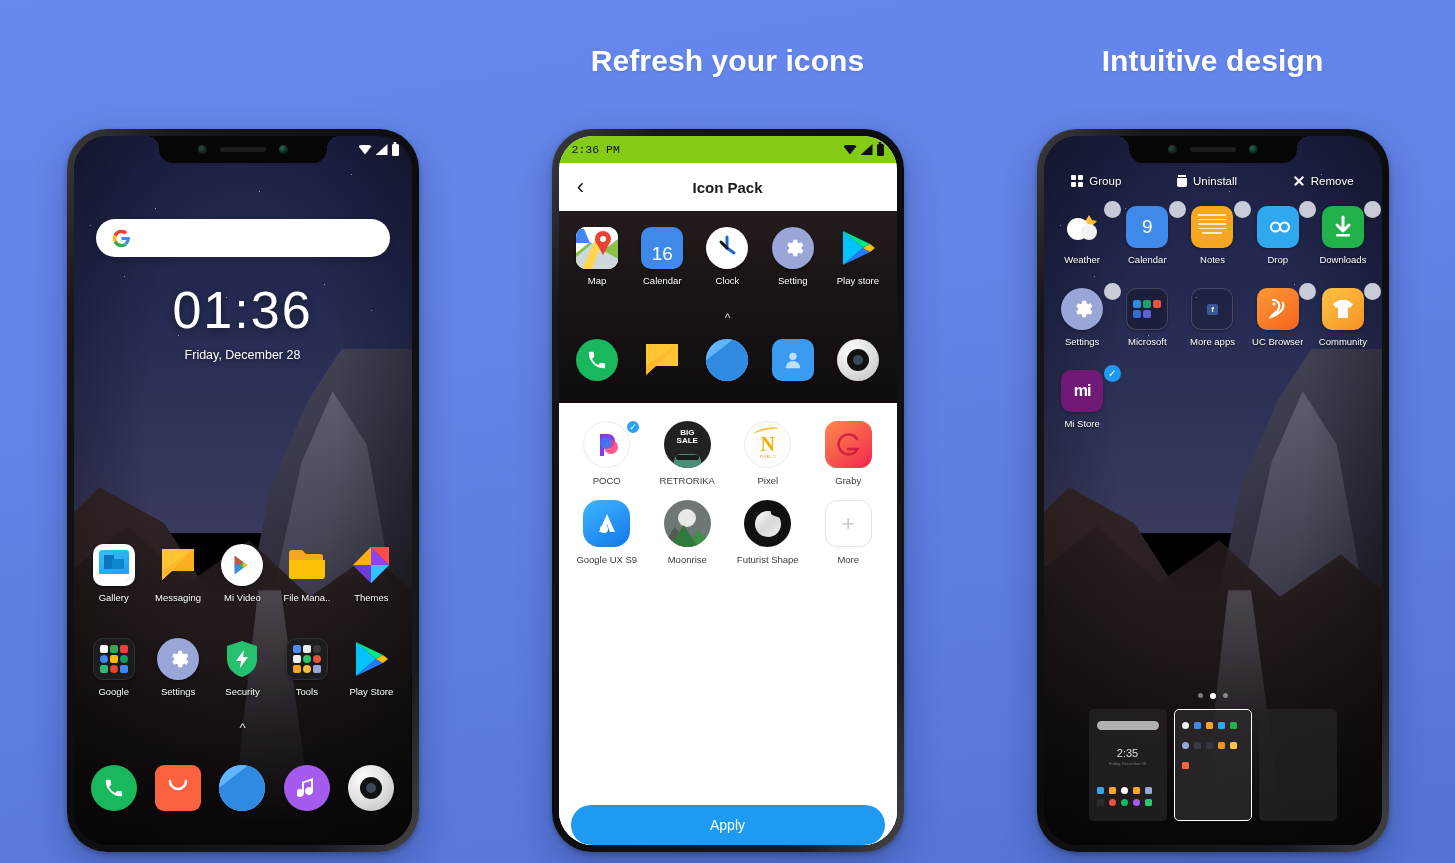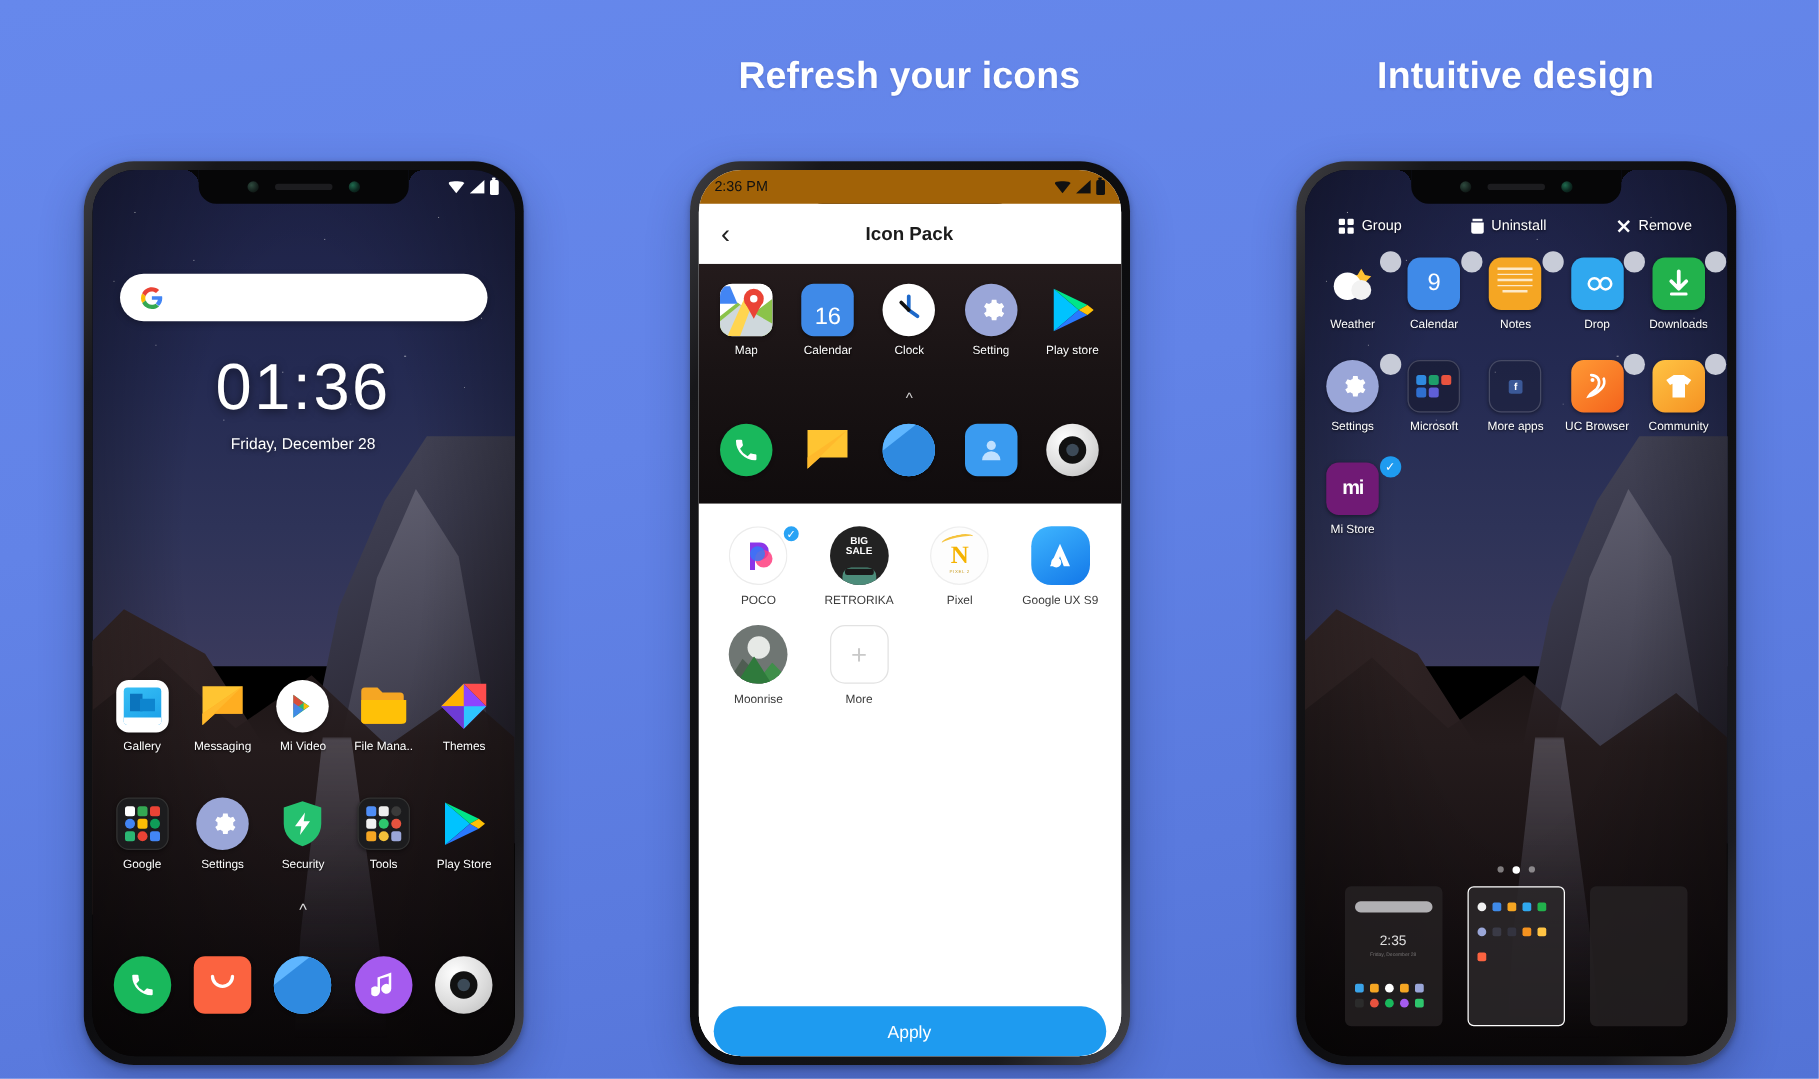--- a/index.html
+++ b/index.html
@@ -158,21 +158,21 @@
   .home-grid-1 { position: absolute; left: 8px; right: 8px; top: 408px; z-index: 20; }
   .home-grid-2 { position: absolute; left: 8px; right: 8px; top: 502px; z-index: 20; }
   .chevron-up {
     position: absolute; left: 0; right: 0; top: 585px; z-index: 20; text-align: center;
     color: rgba(255,255,255,.85); font-size: 13px; line-height: 1;
   }
   .dock { position: absolute; left: 8px; right: 8px; bottom: 34px; z-index: 20; }
   .dock .ic { width: 46px; height: 46px; }
 
   
-  .p2-statusbar { background: #a16207; color: #111; }
+  .p2-statusbar { background: #84cc16; color: #111; font-family: Liberation Mono, monospace; }
   .p2-appbar {
     position: absolute; top: 27px; left: 0; right: 0; height: 48px; background: #fff;
     display: flex; align-items: center; z-index: 30;
   }
   .p2-back { width: 44px; text-align: center; font-size: 22px; color: #222; line-height: 1; font-weight: 300; }
   .p2-title { flex: 1; text-align: center; font-size: 15px; font-weight: bold; color: #1b1b1b; margin-left: -44px; }
   .p2-preview {
     position: absolute; top: 75px; left: 0; right: 0; height: 192px;
     background: linear-gradient(180deg,#241b1c 0%, #191314 45%, #100c0d 100%);
     overflow: hidden; z-index: 25;
@@ -230,21 +230,21 @@
   }
   .badge.sel { background: #1e9bf0; color: #fff; font-size: 10px;
                display: flex; align-items: center; justify-content: center; }
 
   .page-dots { position: absolute; left: 0; right: 0; bottom: 146px; z-index: 25;
                display: flex; justify-content: center; gap: 7px; }
   .page-dots i { width: 5px; height: 5px; border-radius: 50%; background: rgba(255,255,255,.45); }
   .page-dots i.on { background: #fff; width: 6px; height: 6px; }
 
   .thumbs { position: absolute; left: 0; right: 0; bottom: 24px; height: 112px; z-index: 25;
-            display: flex; justify-content: center; gap: 20px; }
+            display: flex; justify-content: center; gap: 7px; }
   .thumb { width: 78px; height: 112px; border-radius: 5px; background: rgba(38,34,36,.78); position: relative; }
   .thumb.active { border: 1.5px solid #fff; background: rgba(44,40,42,.85); }
   .thumb-clock { position: absolute; top: 38px; left: 0; right: 0; text-align: center;
                  color: rgba(255,255,255,.85); font-size: 11px; }
   .thumb-sub { position: absolute; top: 52px; left: 0; right: 0; text-align: center;
                color: rgba(255,255,255,.35); font-size: 4px; }
   .thumb-bar { position: absolute; top: 12px; left: 8px; right: 8px; height: 9px;
                border-radius: 5px; background: rgba(225,225,230,.75); }
   .mini { position: absolute; width: 7px; height: 7px; border-radius: 1.6px; }
   .mini.r { border-radius: 50%; }
@@ -610,20 +610,28 @@
 
             <div class="pack">
               <div class="pack-ic" style="background:#fdfdfd;box-shadow:0 0 0 1px #eee inset">
                 <span style="font-size:20px;font-weight:bold;color:#f5b301;font-family:'Liberation Serif',serif">N</span>
                 <div style="position:absolute;top:7px;left:9px;width:26px;height:8px;border-top:2.5px solid #f5c33c;border-radius:50%;transform:rotate(-12deg)"></div>
                 <div style="position:absolute;bottom:9px;left:0;right:0;text-align:center;font-size:3.5px;color:#caa02a;letter-spacing:.5px">PIXEL 2</div>
               </div>
               <span class="pack-label">Pixel</span>
             </div>
 
+            <div class="pack">
+              <div class="pack-ic" style="background:linear-gradient(140deg,#ff8a4c,#f0274d);border-radius:12px">
+                <svg width="30" height="30" viewBox="0 0 30 30">
+                  <path d="M24 9a10 10 0 10.5 10H15" stroke="#d0213f" stroke-width="2.4" fill="none" stroke-linecap="round"></path>
+                </svg>
+              </div>
+              <span class="pack-label">Graby</span>
+            </div>
 
             <div class="pack">
               <div class="pack-ic" style="background:linear-gradient(150deg,#3fb6ff,#1277e8);border-radius:16px">
                 <svg width="26" height="26" viewBox="0 0 26 26">
                   <path d="M13 3l8 18h-5l-3-8-3 8H5z" fill="#fff"></path>
                   <circle cx="10" cy="18" r="4" fill="#fff"></circle>
                 </svg>
               </div>
               <span class="pack-label">Google UX S9</span>
             </div>
@@ -631,20 +639,27 @@
             <div class="pack">
               <div class="pack-ic" style="background:#6f7673">
                 <div style="position:absolute;top:9px;left:50%;transform:translateX(-50%);width:18px;height:18px;border-radius:50%;background:#e6e9e6"></div>
                 <div style="position:absolute;bottom:0;left:-2px;width:32px;height:20px;background:#4f5d52;clip-path:polygon(40% 0,100% 100%,0 100%)"></div>
                 <div style="position:absolute;bottom:0;right:-4px;width:30px;height:17px;background:#3f8f4a;clip-path:polygon(45% 0,100% 100%,0 100%)"></div>
                 <div style="position:absolute;bottom:0;left:6px;width:28px;height:22px;background:#2f7a3c;clip-path:polygon(50% 0,100% 100%,0 100%)"></div>
               </div>
               <span class="pack-label">Moonrise</span>
             </div>
 
+            <div class="pack">
+              <div class="pack-ic" style="background:#111">
+                <div style="width:26px;height:26px;border-radius:50%;background:linear-gradient(135deg,#fff 0%,#d8d8d8 50%,#efefef 100%)"></div>
+                <div style="position:absolute;top:3px;right:5px;width:14px;height:14px;background:#111;border-radius:3px;transform:rotate(20deg)"></div>
+              </div>
+              <span class="pack-label">Futurist Shape</span>
+            </div>
 
             <div class="pack">
               <div class="pack-ic" style="background:#fff;border:1px solid #e2e2e2;border-radius:12px;color:#c9c9c9;font-size:22px;font-weight:300">+</div>
               <span class="pack-label">More</span>
             </div>
 
           </div>
 
           <div class="apply-wrap">
             <button class="apply-btn">Apply</button>

